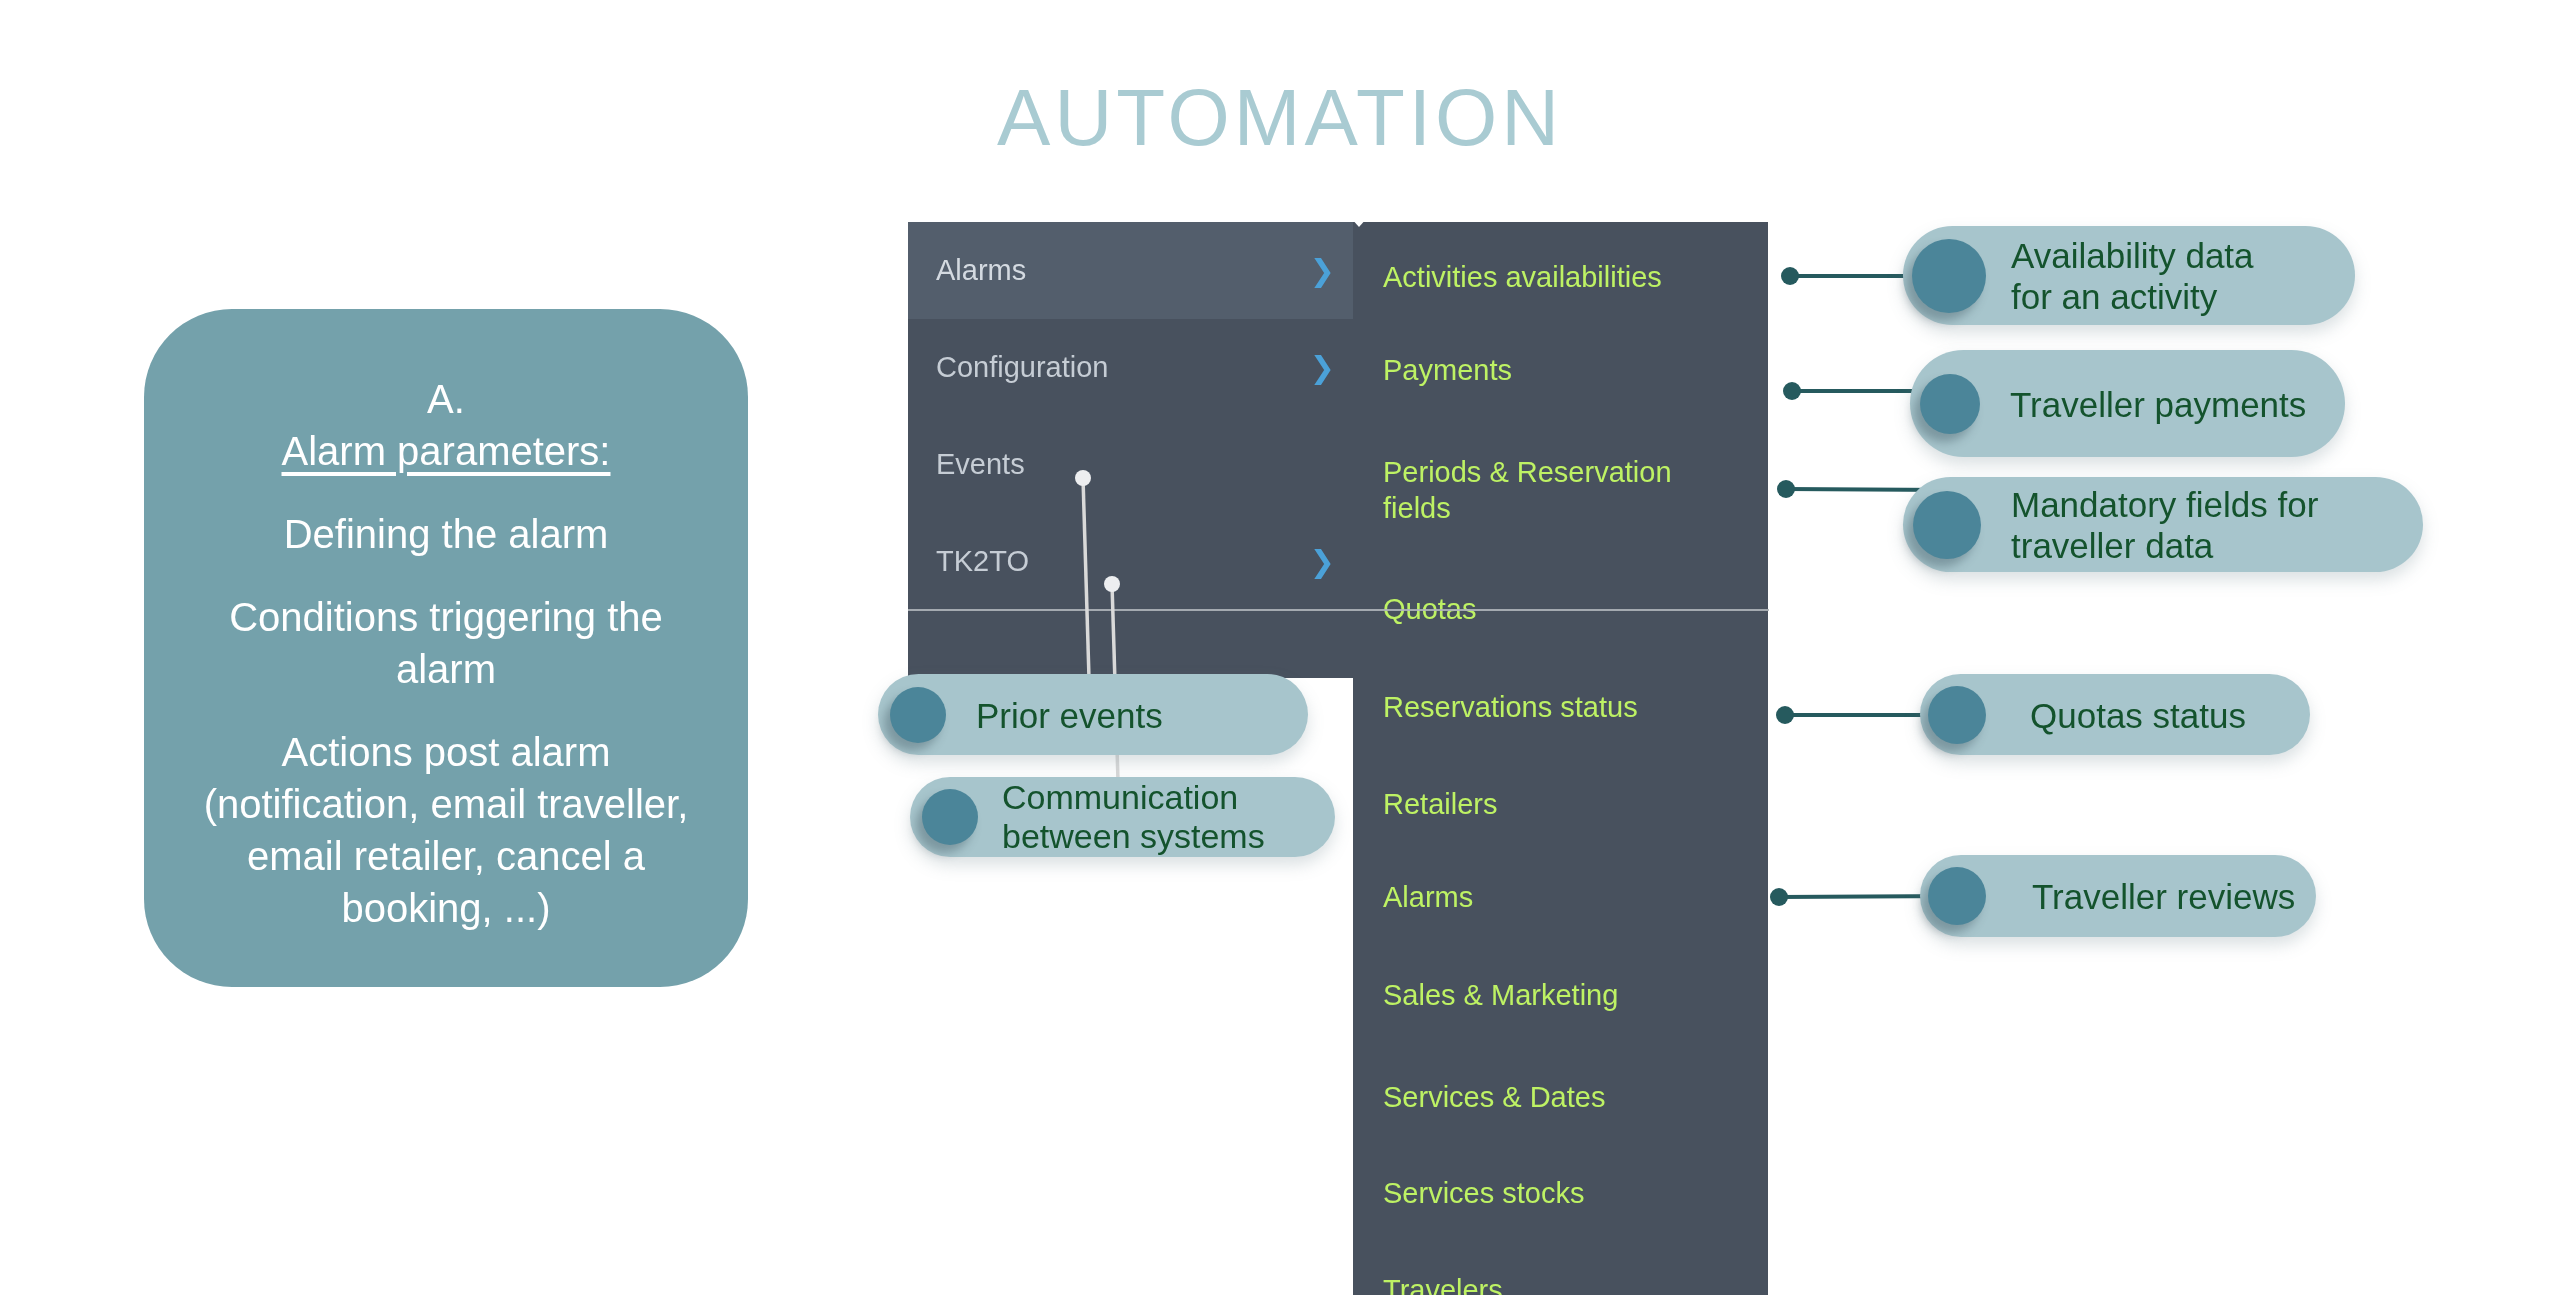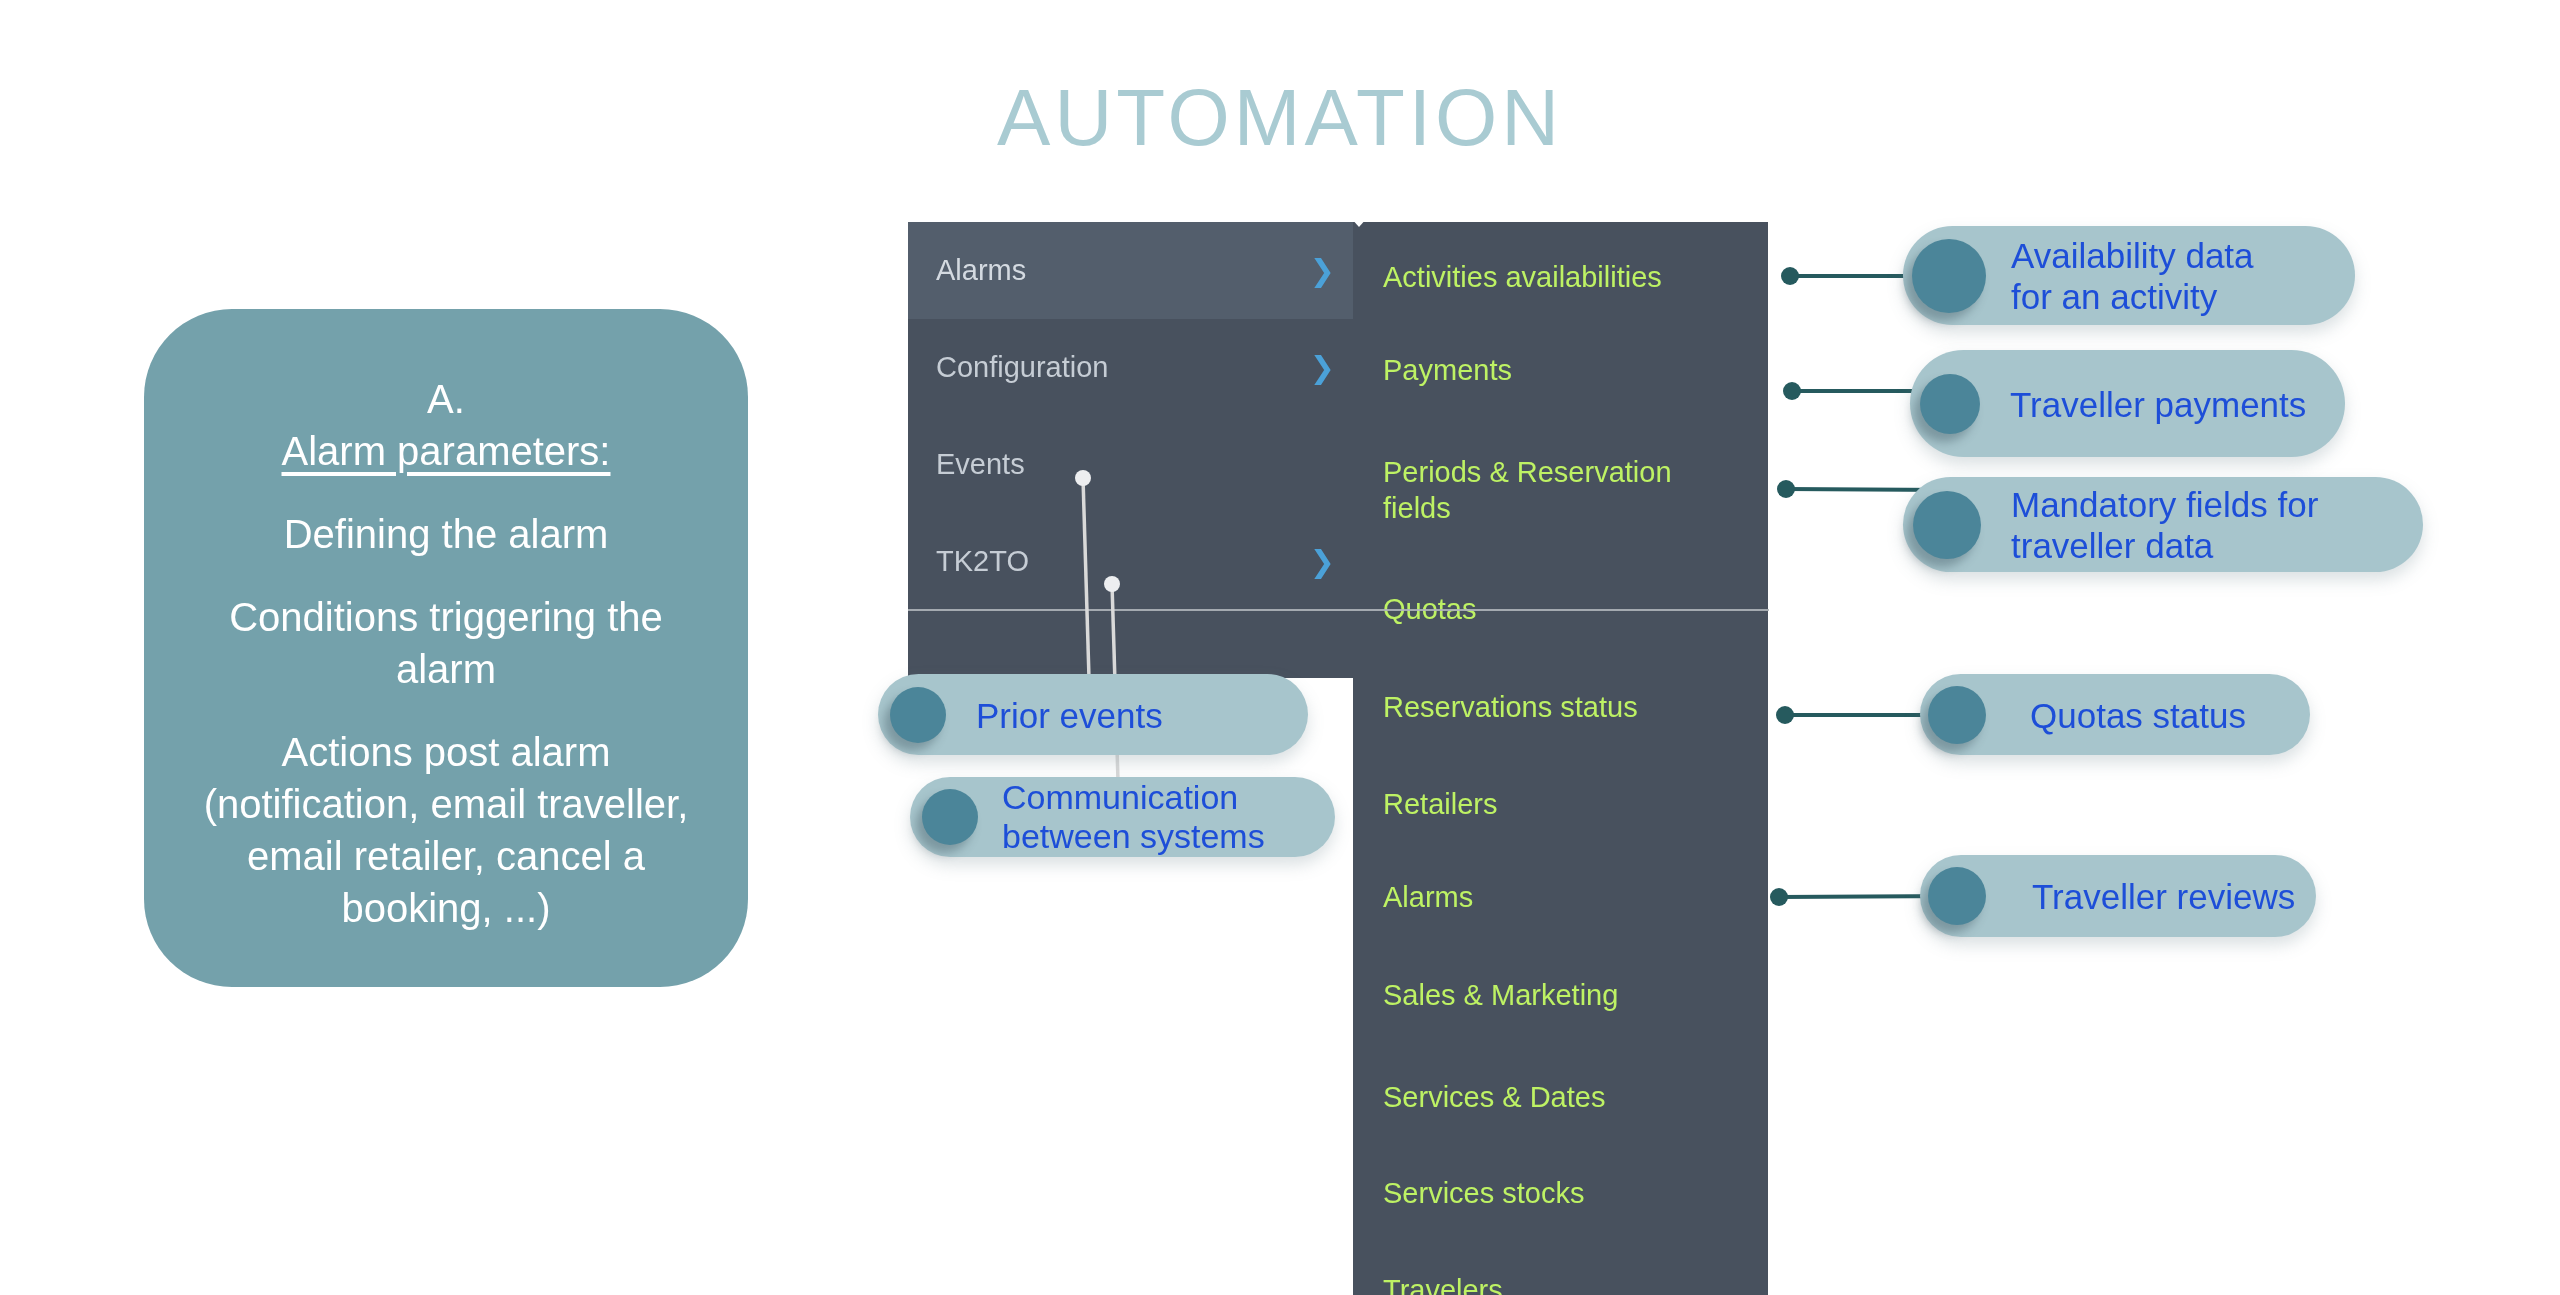--- a/index.html
+++ b/index.html
@@ -57,21 +57,21 @@
   .pill{
     position:absolute;background:#a7c5cc;border-radius:60px;z-index:6;
     box-shadow:0 8px 16px rgba(110,135,145,0.25);
   }
   .pill-circle{
     position:absolute;top:50%;transform:translateY(-50%);border-radius:50%;
     background:#4b8599;box-shadow:-6px 8px 10px rgba(45,70,80,0.35);
   }
   .pill-label{
     position:absolute;top:50%;transform:translateY(-50%);
-    color:#1d4ed8;white-space:pre-line;font-size:35px;line-height:41px;
+    color:#14532d;white-space:pre-line;font-size:35px;line-height:41px;
   }
   
   #pill-prior{left:878px;top:674px;width:430px;height:81px;}
   #pill-prior .pill-circle{left:12px;width:56px;height:56px;}
   #pill-prior .pill-label{left:98px;}
   #pill-comm{left:910px;top:777px;width:425px;height:80px;}
   #pill-comm .pill-circle{left:12px;width:56px;height:56px;}
   #pill-comm .pill-label{left:92px;font-size:34px;line-height:39px;}
   #pill-availability{left:1903px;top:226px;width:452px;height:99px;}
   #pill-availability .pill-circle{left:9px;width:74px;height:74px;}

